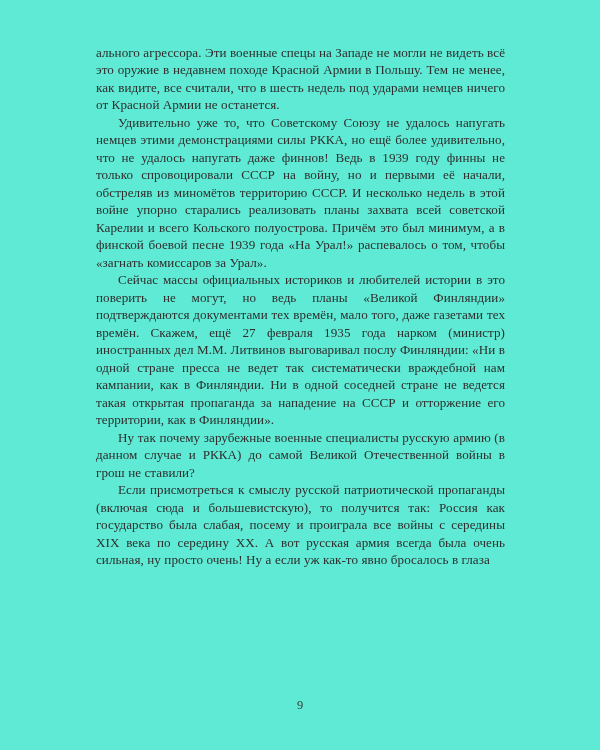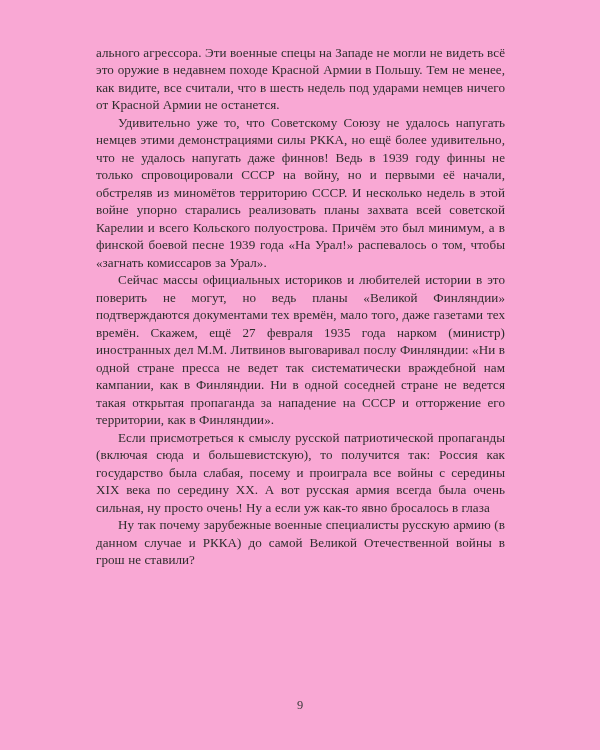--- a/index.html
+++ b/index.html
@@ -16,21 +16,21 @@
     overflow: hidden;
     position: relative;
   }
 
   .page {
     position: absolute;
     left: 0;
     top: 0;
     width: 600px;
     height: 750px;
-    background: #f9a8d4;
+    background: #5eead4;
   }
 
   .text-column {
     position: absolute;
     left: 96px;
     top: 44px;
     width: 409px;
   }
 
   .para {
@@ -68,21 +68,21 @@
 <div class="page">
 
   <div class="text-column">
 
     <p class="para no-indent">ального агрессора. Эти военные спецы на Западе не могли не видеть всё это оружие в недавнем походе Красной Армии в Польшу. Тем не менее, как видите, все считали, что в шесть недель под ударами немцев ничего от Красной Армии не останется.</p>
 
     <p class="para">Удивительно уже то, что Советскому Союзу не удалось напугать немцев этими демонстрациями силы РККА, но ещё более удивительно, что не удалось напугать даже финнов! Ведь в 1939 году финны не только спровоцировали СССР на войну, но и первыми её начали, обстреляв из миномётов территорию СССР. И несколько недель в этой войне упорно старались реализовать планы захвата всей советской Карелии и всего Кольского полуострова. Причём это был минимум, а в финской боевой песне 1939 года «На Урал!» распевалось о том, чтобы «загнать комиссаров за Урал».</p>
 
     <p class="para">Сейчас массы официальных историков и любителей истории в это поверить не могут, но ведь планы «Великой Финляндии» подтверждаются документами тех времён, мало того, даже газетами тех времён. Скажем, ещё 27 февраля 1935 года нарком (министр) иностранных дел М.М. Литвинов выговаривал послу Финляндии: «Ни в одной стране пресса не ведет так систематически враждебной нам кампании, как в Финляндии. Ни в одной соседней стране не ведется такая открытая пропаганда за нападение на СССР и отторжение его территории, как в Финляндии».</p>
 
+    <p class="para">Ну так почему зарубежные военные специалисты русскую армию (в данном случае и РККА) до самой Великой Отечественной войны в грош не ставили?</p>
+
     <p class="para">Если присмотреться к смыслу русской патриотической пропаганды (включая сюда и большевистскую), то получится так: Россия как государство была слабая, посему и проиграла все войны с середины XIX века по середину XX. А вот русская армия всегда была очень сильная, ну просто очень! Ну а если уж как-то явно бросалось в глаза</p>
-
-    <p class="para">Ну так почему зарубежные военные специалисты русскую армию (в данном случае и РККА) до самой Великой Отечественной войны в грош не ставили?</p>
 
   </div>
 
   <div class="page-number">9</div>
 
 </div>
 
 </body></html>

